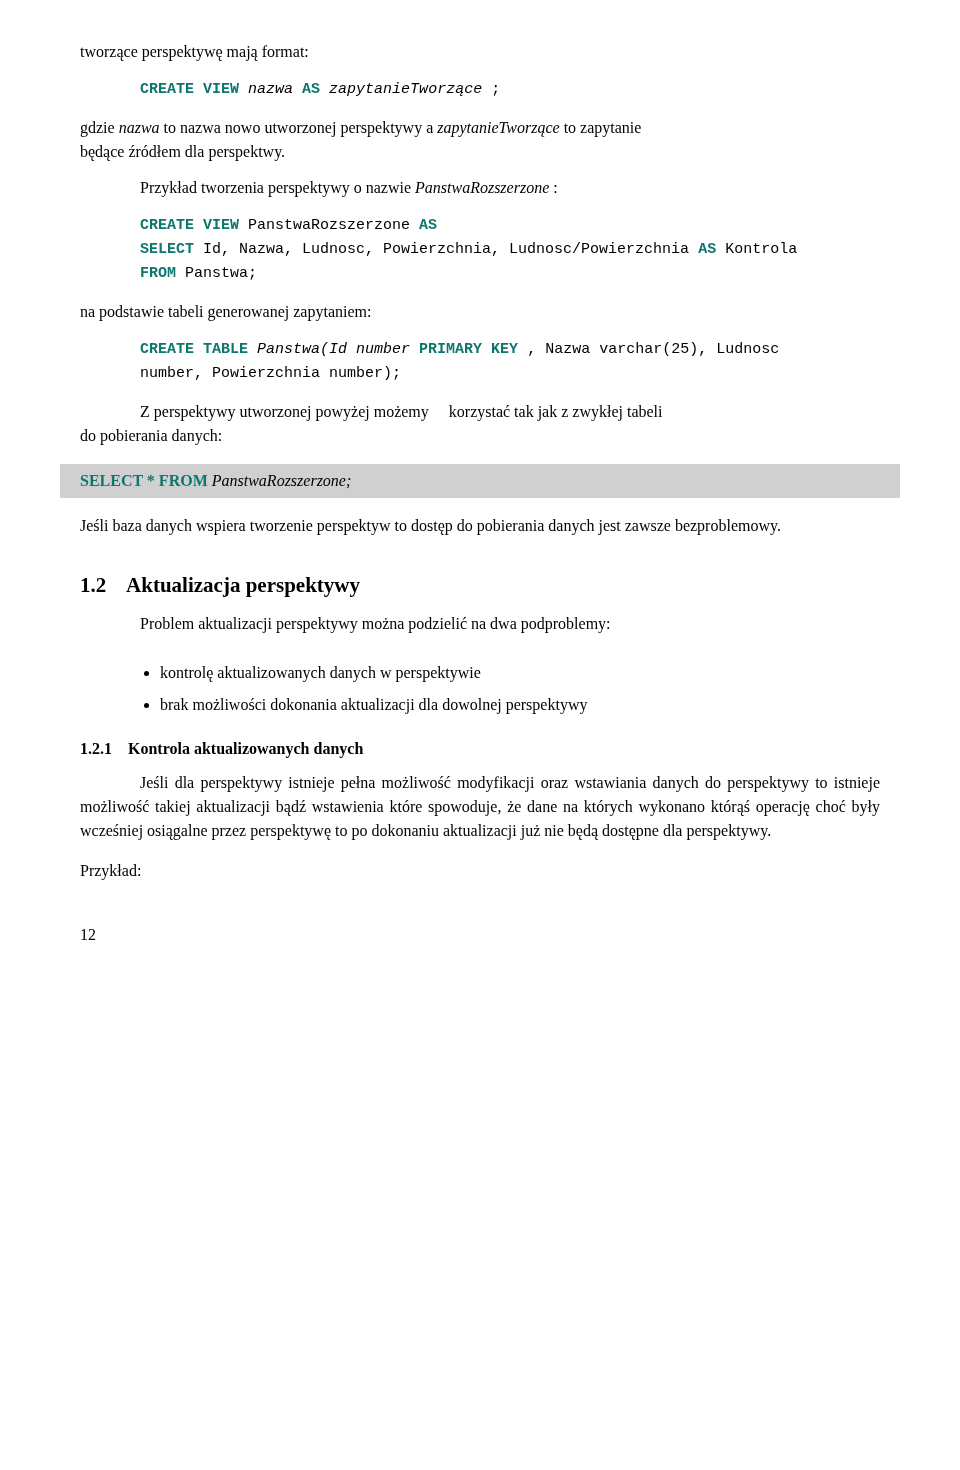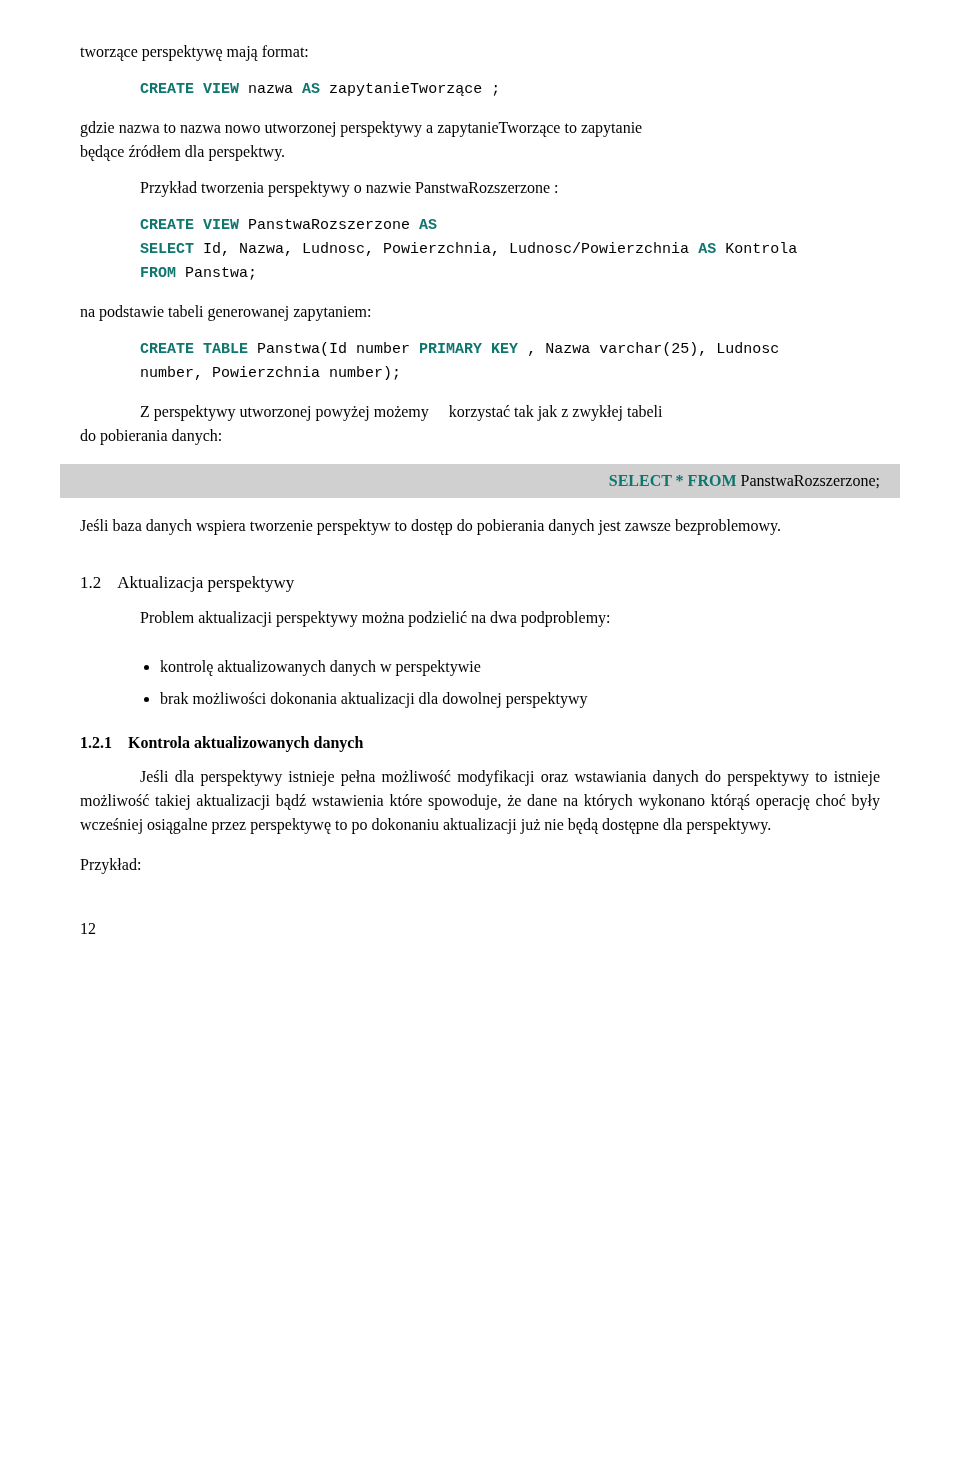--- a/index.html
+++ b/index.html
@@ -19,34 +19,34 @@
     }
     .page-content {
       max-width: 800px;
       margin: 0 auto;
     }
     p {
       margin-bottom: 12px;
       text-align: justify;
     }
     .bold { font-weight: normal; }
-    .italic { }
+    .italic { font-style: italic; }
     .keyword-blue {
       font-weight: bold;
       color: #0f766e;
     }
     .code-block {
       font-family: 'Courier New', Courier, monospace;
       font-size: 15px;
       margin: 14px 0 14px 60px;
       line-height: 1.6;
     }
     .section-heading {
-      font-size: 17px;
-      font-weight: normal;
+      font-size: 21px;
+      font-weight: bold;
       margin: 32px 0 10px 0;
     }
     .subsection-heading {
       font-size: 16px;
       font-weight: bold;
       margin: 20px 0 10px 0;
     }
     .bullet-list {
       list-style: disc;
       margin-left: 80px;
@@ -128,21 +128,21 @@
     <span>, Nazwa varchar(25), Ludnosc</span>
     <br>
     <span>number, Powierzchnia number);</span>
   </div>
 
   <p>
     <span style="display:inline-block; width:60px;"></span><span>Z perspektywy utworzonej powyżej możemy</span>&nbsp;&nbsp;&nbsp;&nbsp;<span>  korzystać tak jak z zwykłej tabeli</span><br>
     <span>do pobierania danych:</span>
   </p>
 
-  <div style="background-color:#d0d0d0; margin: 16px -20px; padding: 5px 20px; text-align: right;">
+  <div style="background-color:#d0d0d0; margin: 16px -20px; padding: 5px 20px;">
     <span class="keyword-blue bold">SELECT * FROM</span>
     <span> </span>
     <span class="italic">PanstwaRozszerzone;</span>
   </div>
 
   <p style="margin-top: 0;">
     <span>Jeśli baza danych wspiera tworzenie perspektyw to dostęp do pobierania danych jest zawsze bezproblemowy.</span>
   </p>
 
   <div class="section-heading">

